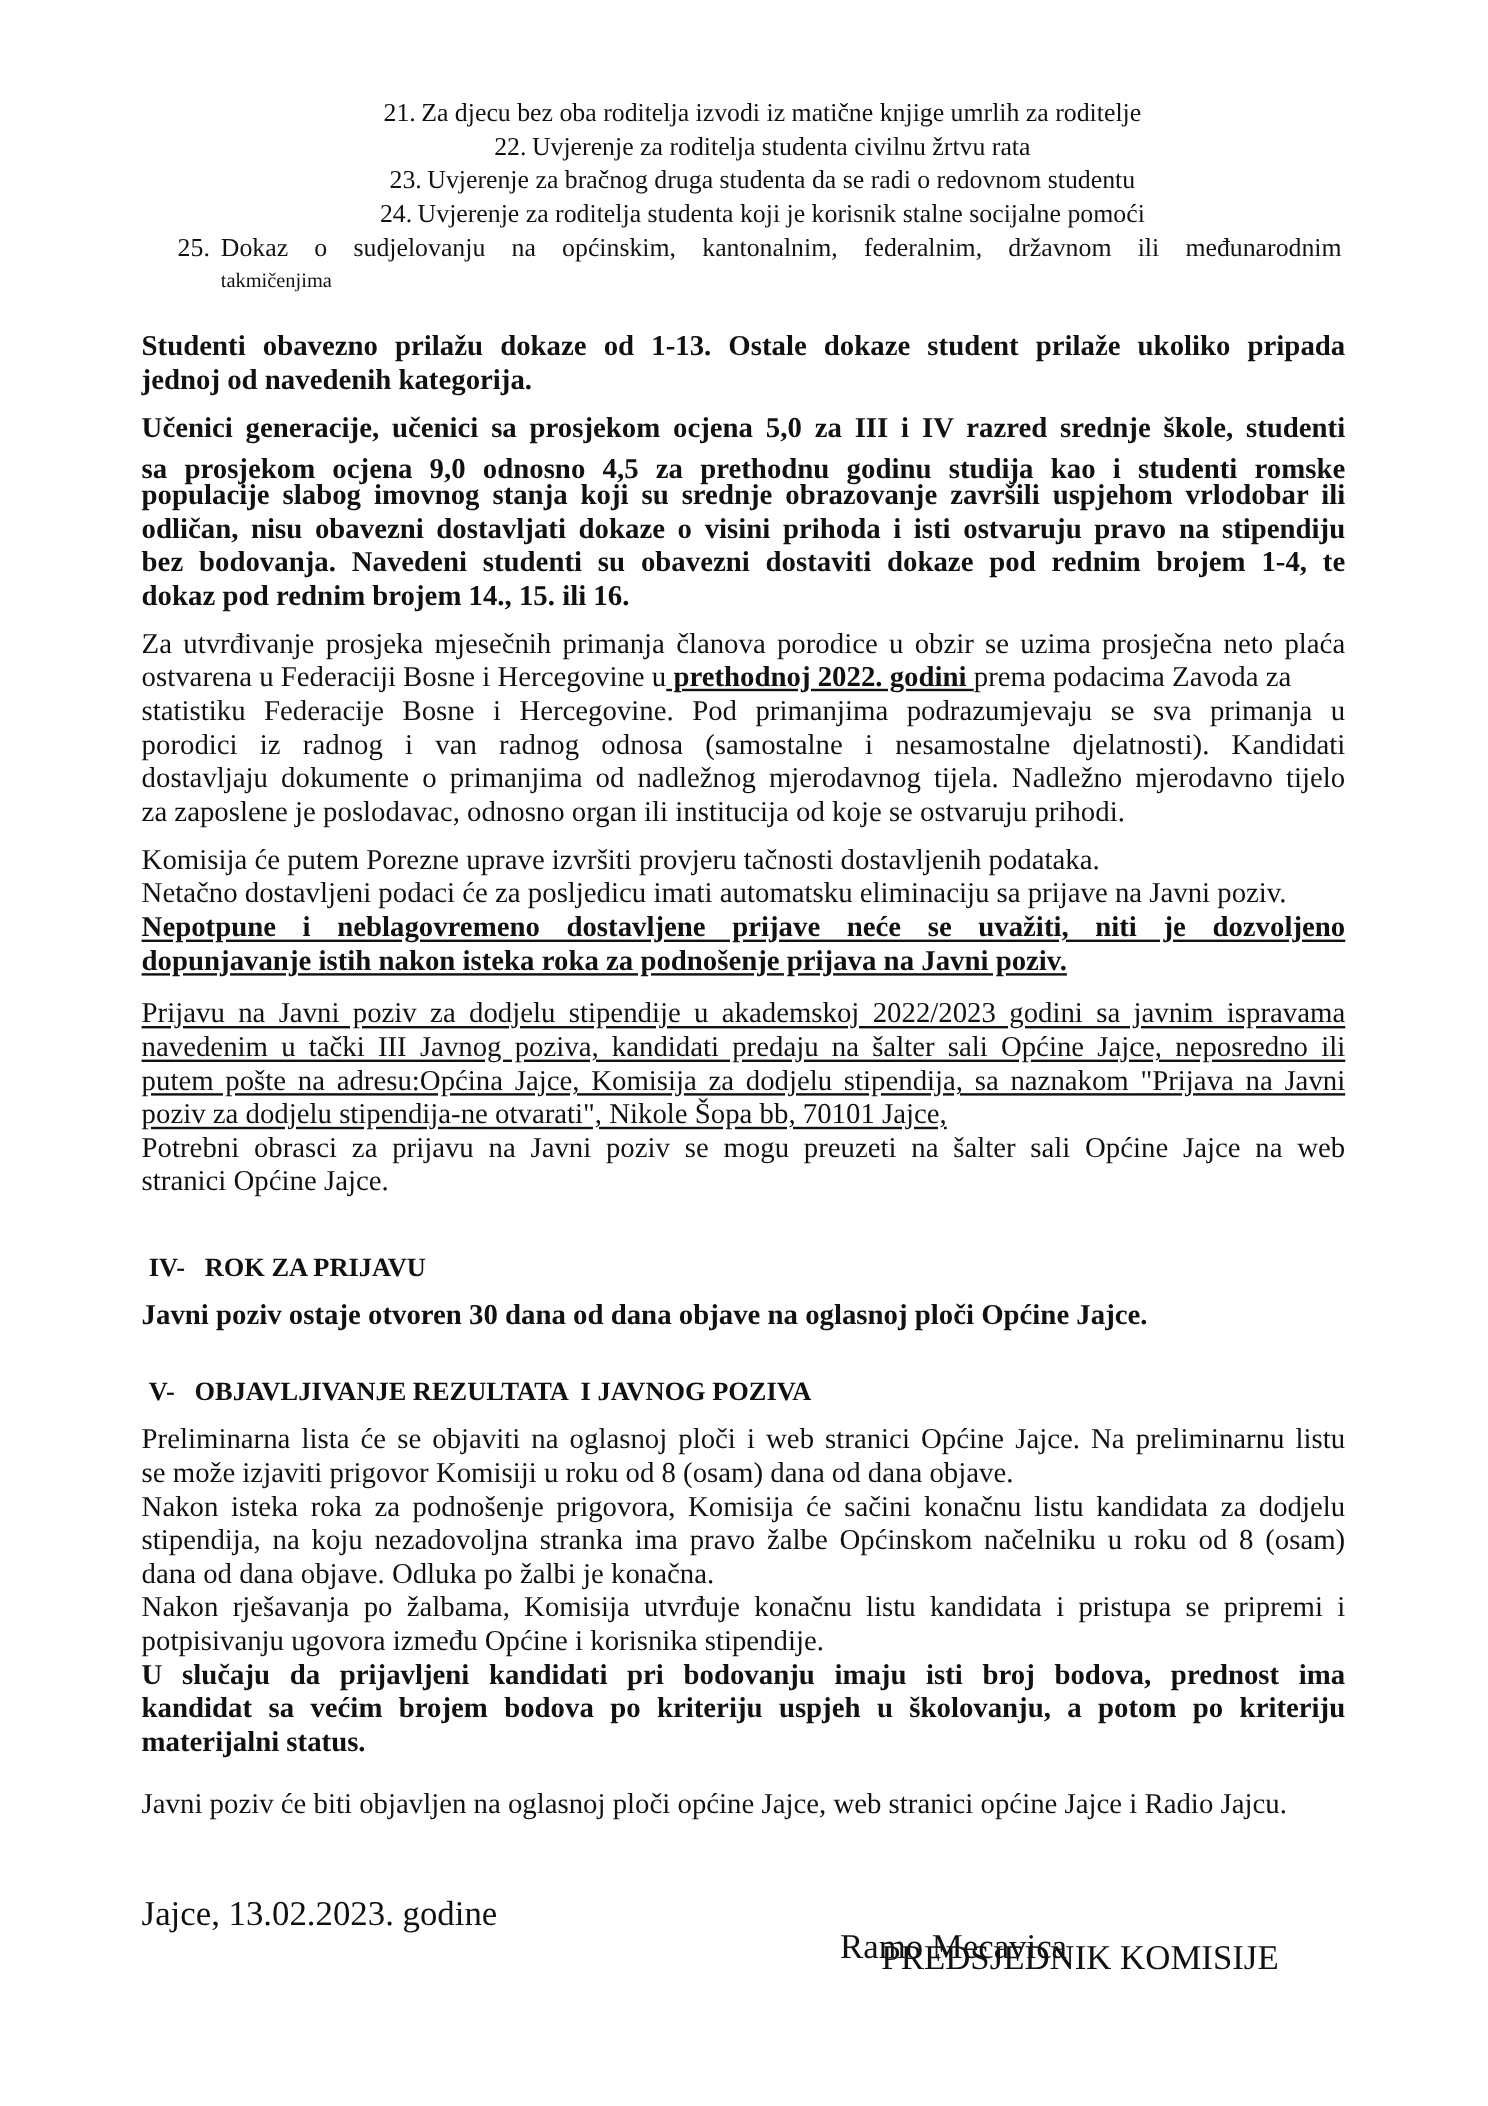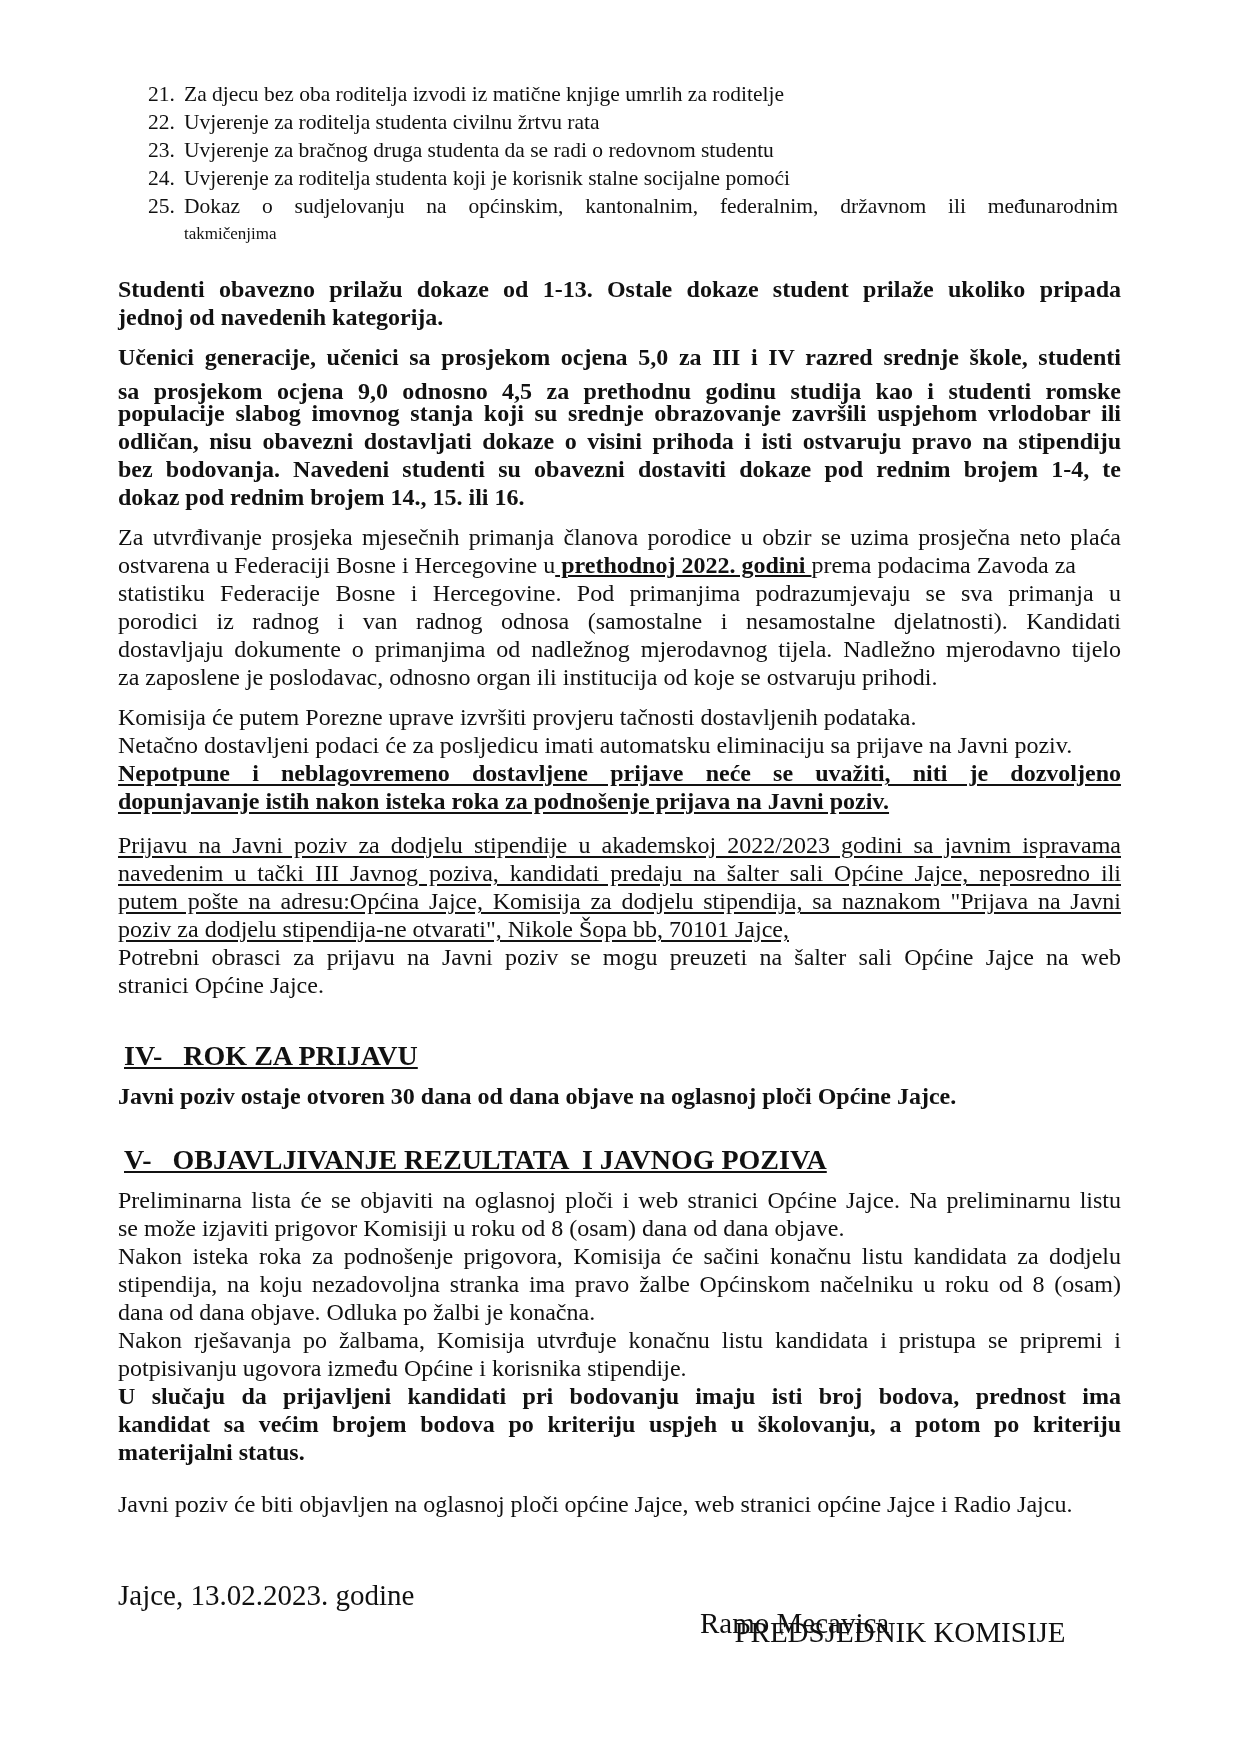--- a/index.html
+++ b/index.html
@@ -8,24 +8,24 @@
     font-family: "Liberation Serif", serif; color: #111111;
   }
   .page { position: absolute; left: 0; top: 0; width: 1240px; height: 1755px; }
   .line {
     position: absolute; left: 118px; width: 1003px; white-space: nowrap;
     font-size: 24px; line-height: 28px; height: 28px;
   }
   .just { text-align: justify; text-align-last: justify; }
   .b { font-weight: bold; }
   .u { text-decoration: underline; text-underline-offset: 3px; }
-  .num { position: absolute; left: 148px; width: 970px; font-size: 21.5px; line-height: 28px; white-space: nowrap; }
+  .num { position: absolute; left: 148px; width: 970px; font-size: 21.5px; line-height: 28px; white-space: nowrap; text-align: center; }
   .num .n { display: inline-block; width: 36px; }
   .cont { position: absolute; left: 184px; font-size: 17px; line-height: 28px; white-space: nowrap; }
-  .heading { position: absolute; left: 124px; font-size: 28px; font-weight: bold; line-height: 28px; white-space: pre; text-decoration: underline; }
+  .heading { position: absolute; left: 124px; font-size: 22px; font-weight: bold; line-height: 28px; white-space: pre; }
   .sig { position: absolute; font-size: 29px; line-height: 28px; white-space: nowrap; }
   .inlinebu { font-weight: bold; text-decoration: underline; }
 </style>
 </head>
 <body>
 
 <div class="page">
 
   <div>
     <div class="num" style="top:80px"><span class="n">21.</span><span>Za djecu bez oba roditelja izvodi iz matične knjige umrlih za roditelje</span></div>

